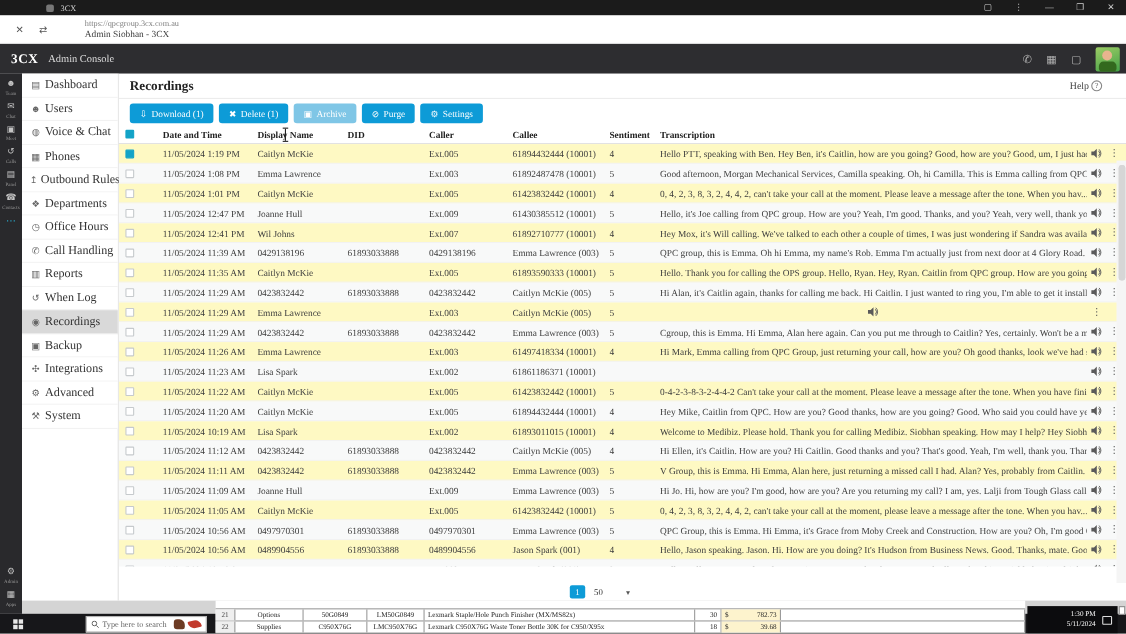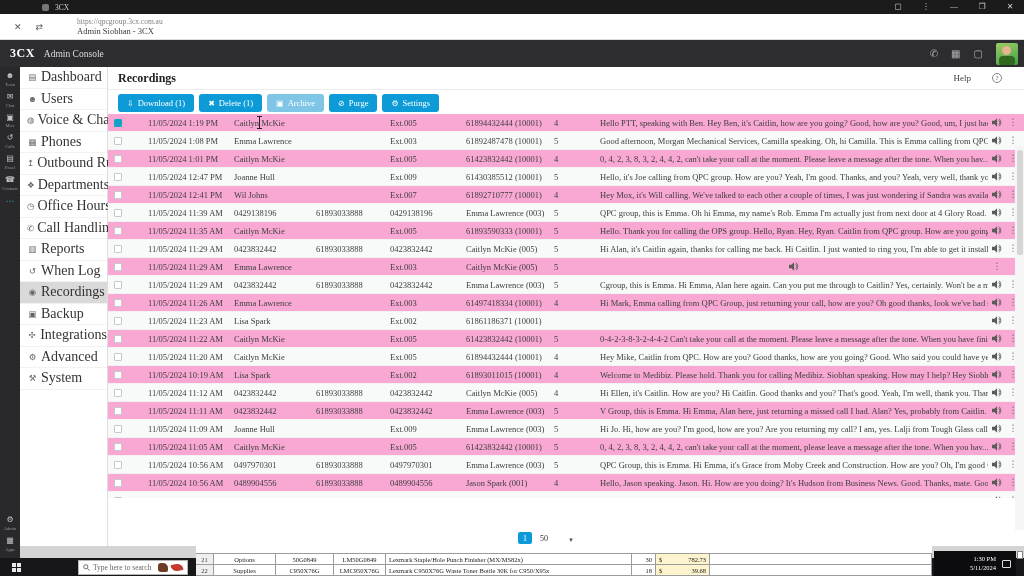--- a/index.html
+++ b/index.html
@@ -36,45 +36,45 @@
 .rail-glyph{font-size:8px;color:#c4c4c4;line-height:1.1}
 .rail-label{font-size:4.5px;color:#969696;margin-top:1px}
 .rail-item.more .rail-glyph{color:#2ab2d4;font-size:9px}
 #rail-spacer{flex:1}
 
 
 #sidebar{position:absolute;left:20px;top:67px;width:88px;height:479px;background:#fff;border-right:1px solid #dedede;z-index:2}
 .side-item{display:flex;align-items:center;height:21.5px;padding-left:7px;border-bottom:1px solid #f2f2f2;cursor:pointer;background:#fff}
 .side-item.active{background:#d9d9d9}
 .side-glyph{width:11px;font-size:8.5px;color:#666;text-align:center}
-.side-label{font-size:14px;color:#333;margin-left:3px;white-space:nowrap}
+.side-label{font-size:11px;color:#333;margin-left:3px;white-space:nowrap}
 
 
 #main{position:absolute;left:108px;top:67px;width:916px;height:463px;background:#fff;z-index:2}
 #pagehead{display:flex;align-items:center;height:23px;padding:0 10px;border-bottom:1px solid #ececec}
 #pagetitle{font-size:12px;font-weight:bold;color:#222}
-#help{margin-left:auto;display:flex;align-items:center;gap:21px;margin-right:12px;cursor:pointer}
+#help{margin-left:auto;display:flex;align-items:center;gap:2px;margin-right:12px;cursor:pointer}
 #help-label{font-size:9px;color:#444}
 .help-circle{width:10px;height:10px;border:1px solid #888;border-radius:50%;font-size:7px;color:#666;display:flex;align-items:center;justify-content:center}
 #toolbar{display:flex;gap:5px;align-items:center;height:22px;padding:0 10px;margin-top:2px}
 .tbtn{display:inline-flex;align-items:center;gap:4px;background:#0d9bd7;color:#fff;border:none;border-radius:3px;font-size:8.5px;padding:4px 9px;font-family:inherit;cursor:pointer;white-space:nowrap}
 .tbtn.light{background:#7fc6e6}
 .bicon{font-size:8px}
 #filters{display:flex;align-items:center;height:17px;padding:0 10px;gap:6px}
 .chip{background:#16aecb;color:#fff;font-size:7.5px;padding:2px 8px;border-radius:8px;white-space:nowrap;cursor:pointer}
 .funnel{width:0;height:0;border-left:4px solid transparent;border-right:4px solid transparent;border-top:6px solid #555;margin-left:3px}
 #search-input{border:none;outline:none;font-size:9px;color:#333;margin-left:5px;width:140px;font-family:inherit;background:transparent}
 #search-input::placeholder{color:#9c9c9c}
 
 .grid-cols{display:grid;grid-template-columns:14px 20px 86px 82px 74px 76px 88px 46px 1fr 18px 14px;align-items:center;padding:0 4px 0 6px}
 #thead{height:17px;border-bottom:1px solid #e2e2e2;font-weight:bold;font-size:8.5px;color:#222}
 .hcell{white-space:nowrap;overflow:hidden}
 .hicon{width:10px;height:9px;border-radius:1px;background:repeating-linear-gradient(#4d4d4d 0 2px,#6e6e6e 2px 3px)}
 #rows{height:384px;overflow:hidden}
-.row{height:18px;font-size:8.5px;color:#3d3d3d;border-bottom:1px solid #f2f2f2;cursor:pointer;background:#f9a8d4}
+.row{height:18px;font-size:8.5px;color:#3d3d3d;border-bottom:1px solid #f2f2f2;cursor:pointer;background:#fef9c3}
 .row:nth-child(even){background:#f8f9f9}
 .cell{white-space:nowrap;overflow:hidden}
 .trans{padding-right:6px}
 .cb{width:8px;height:8px;border:1px solid #c6cacd;border-radius:1px;background:#fff}
 .cb.sel{background:#13a3c7;border-color:#13a3c7}
 .spk{display:flex;justify-content:center}
 .dots{color:#555;text-align:center;font-size:9px;line-height:1}
 
 #scrollbar{position:absolute;left:1015px;top:146px;width:9px;height:384px;background:#f5f5f5;z-index:3}
 #scrollthumb{position:absolute;left:1.5px;top:4px;width:6px;height:105px;background:#d6d6d6;border-radius:3px}
@@ -282,20 +282,33 @@
         </button>
         <button class="tbtn">
           <span class="bicon">⊘</span>
           <span>Purge</span>
         </button>
         <button class="tbtn">
           <span class="bicon">⚙</span>
           <span>Settings</span>
         </button>
       </div>
+    <div id="thead" class="grid-cols">
+        <span class="cb sel"></span>
+        <span><span class="hicon"></span></span>
+        <span class="hcell">Date and Time</span>
+        <span class="hcell">Display Name</span>
+        <span class="hcell">DID</span>
+        <span class="hcell">Caller</span>
+        <span class="hcell">Callee</span>
+        <span class="hcell">Sentiment</span>
+        <span class="hcell">Transcription</span>
+        <span></span>
+        <span></span>
+      </div>
     <div id="rows">
         <div class="row grid-cols">
           <span class="cb sel"></span>
           <span></span>
           <span class="cell">11/05/2024 1:19 PM</span>
           <span class="cell">Caitlyn McKie</span>
           <span class="cell"></span>
           <span class="cell">Ext.005</span>
           <span class="cell">61894432444 (10001)</span>
           <span class="cell">4</span>

